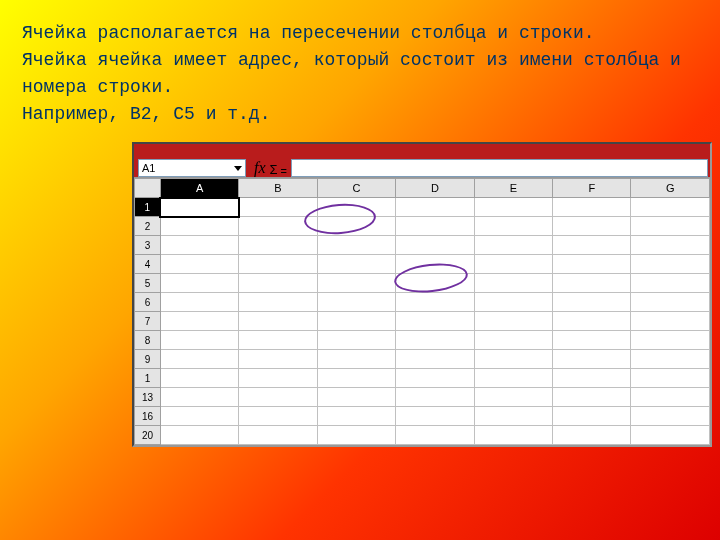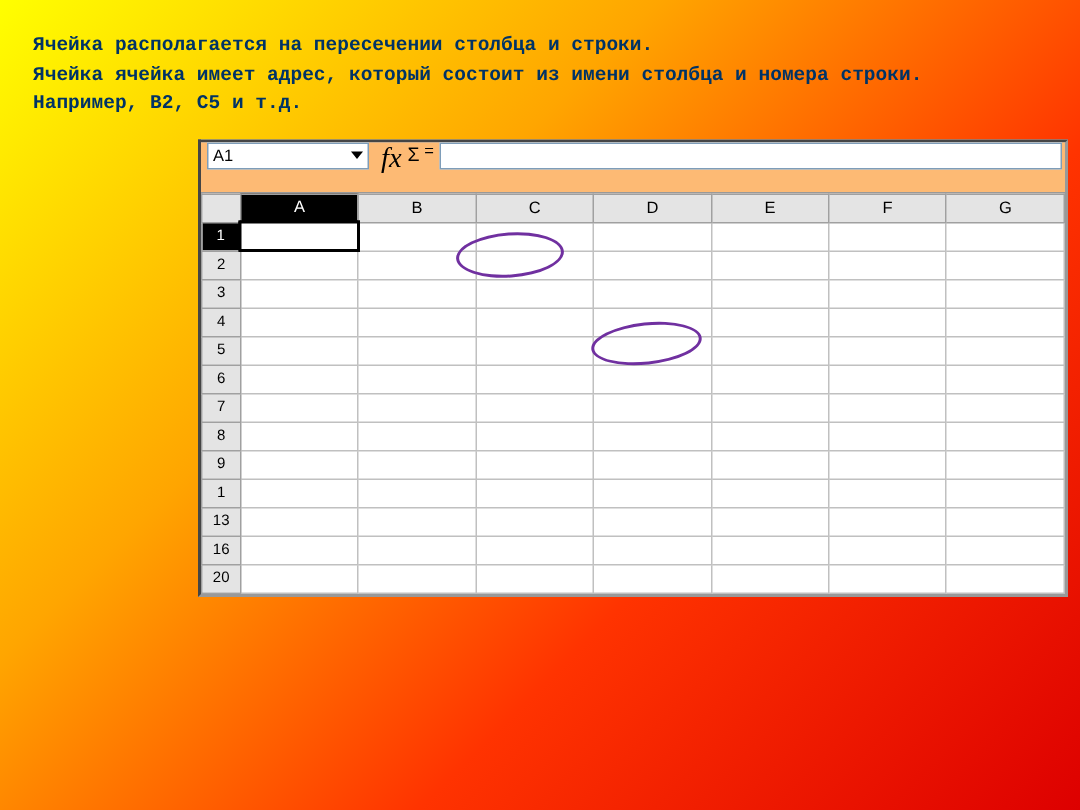--- a/index.html
+++ b/index.html
@@ -1,22 +1,22 @@
 <!DOCTYPE html>
 <html><head>
 <meta charset="utf-8">
 <style>
 *{box-sizing:border-box;margin:0;padding:0}
 body{width:720px;height:540px;background:linear-gradient(135deg,#ff0 0%,#ffa500 35%,#f30 65%,#d00 100%);font-family:"Courier New",monospace;overflow:hidden}
-.text-block{padding:20px 22px 8px;font-size:13px;font-weight:bold;line-height:1.5;color:#003366}
+.text-block{padding:20px 22px 8px;font-size:18px;font-weight:normal;line-height:1.5;color:#003366}
 .sheet-wrap{margin:6px 0 0 132px;border:2px inset #999;background:#fff;width:580px;position:relative}
-.formula-bar{display:flex;align-items:flex-start;height:34px;background:#fdba74;border-bottom:1px solid #999;font-family:Arial,sans-serif;font-size:11px}
+.formula-bar{display:flex;align-items:flex-end;height:34px;background:#b91c1c;border-bottom:1px solid #999;font-family:Arial,sans-serif;font-size:11px}
 .name-box{width:108px;height:18px;background:#fff;border:1px solid #7e9db9;margin:0 4px;padding:1px 3px;display:flex;align-items:center;justify-content:space-between}
 .name-box .dd{width:0;height:0;border-left:4px solid transparent;border-right:4px solid transparent;border-top:5px solid #000}
-.fx{font-style:italic;margin:0 4px;font-family:"Times New Roman",serif;font-size:19px}
+.fx{font-style:italic;margin:0 4px;font-family:"Times New Roman",serif;font-size:16px}
 .sigma{font-family:Arial;font-size:13px;margin-right:3px}
 .eq{margin-right:4px}
 .formula-input{flex:1;height:18px;background:#fff;border:1px solid #7e9db9;margin-right:2px}
 .grid{border-collapse:collapse;width:100%;font-family:Arial,sans-serif;font-size:11px}
 .grid th,.grid td{border:1px solid #c0c0c0;height:19px;padding:0}
 .grid thead th{background:#e4e4e4;font-weight:normal;text-align:center;border:1px solid #a0a0a0}
 .grid .rowhead{background:#e4e4e4;text-align:center;width:26px;border:1px solid #a0a0a0;font-size:10px}
 .grid thead th.corner{background:#e4e4e4;width:26px}
 .grid thead th.col{width:79px}
 .grid thead th.sel{background:#000;color:#fff}

